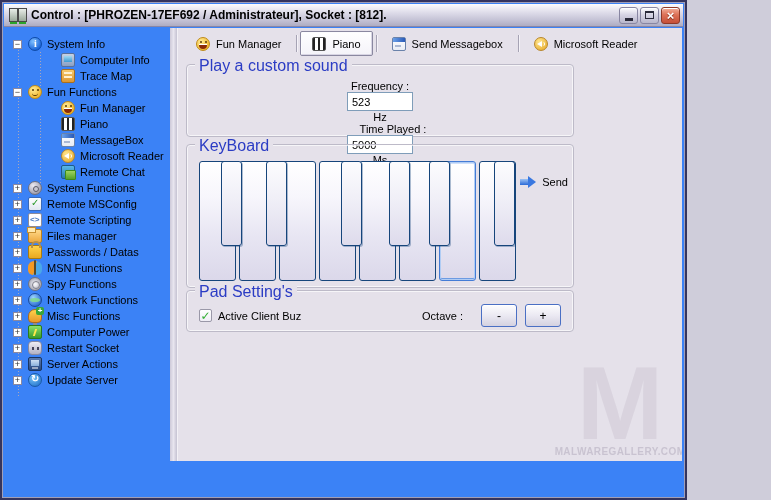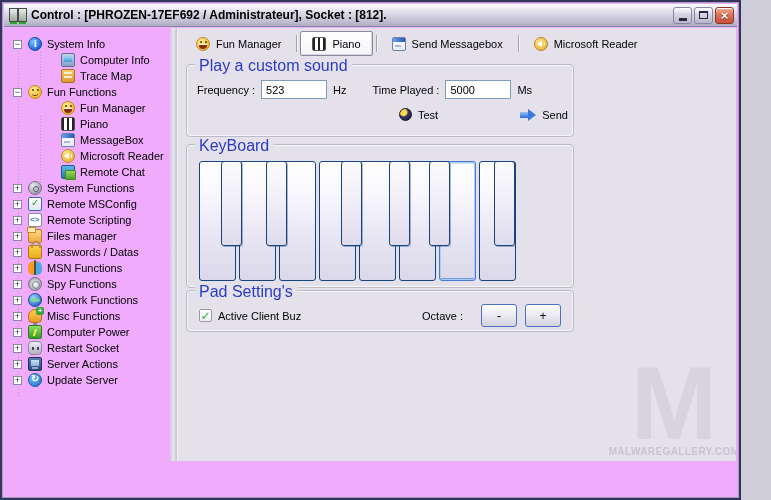--- a/index.html
+++ b/index.html
@@ -1,17 +1,17 @@
 <!DOCTYPE html>
 <html><head>
 <meta charset="utf-8">
 <style>
   html,body{margin:0;padding:0;background:#cfcdda;font-family:"Liberation Sans","DejaVu Sans",sans-serif;}
   *{box-sizing:border-box;}
-  .window{position:relative;width:741px;height:500px;background:#f0abfc;border:2px solid #34345e;
+  .window{position:relative;width:687px;height:500px;background:#3b82f6;border:2px solid #34345e;
           box-shadow:inset 0 0 0 1px #a09eb8;overflow:hidden;}
   
   .titlebar{position:absolute;left:2px;right:2px;top:2px;height:23px;display:flex;align-items:center;
             padding:0 3px;background:linear-gradient(180deg,#fdfdfe 0%,#dddbe9 40%,#c3c1d4 75%,#aeacc2 100%);
             border-bottom:1px solid #8886a6;}
   .app-icon{width:18px;height:15px;position:relative;margin:0 4px 0 2px;flex:none;}
   .app-icon::before,.app-icon::after{content:"";position:absolute;top:0;width:7px;height:12px;
             background:linear-gradient(#e8ede8,#9aa89a);border:1px solid #4a4a4a;}
   .app-icon::before{left:0;box-shadow:0 3px 0 -1px #2ba52b;}
   .app-icon::after{left:9px;box-shadow:0 3px 0 -1px #2ba52b;}
@@ -43,21 +43,21 @@
   .tab.active{background:linear-gradient(#ffffff,#f4f3f9);border-color:#8a88a0;box-shadow:inset 1px 1px 0 #fcfcfe, inset -1px -1px 0 #d8d5e4;}
   .tabsep{width:1px;margin:4px 3px;background:#a6a3b4;box-shadow:1px 0 0 #f4f2f8;}
   
   .group{position:absolute;border:1px solid #bdbac8;border-radius:4px;
          box-shadow:inset 0 0 0 1px rgba(255,255,255,.65);}
   .legend{position:absolute;top:-8px;left:8px;padding:0 4px;background:#e5e1ea;font-size:16px;color:#2b3cc4;}
   .g-sound{left:8px;top:36px;width:388px;height:73px;}
   .g-key{left:8px;top:116px;width:388px;height:144px;}
   .g-pad{left:8px;top:262px;width:388px;height:42px;}
   .lbl{font-size:11px;color:#000;white-space:nowrap;}
-  .row1{display:flex;align-items:center;margin-top:15px;padding:0 10px;}
+  .row1{display:flex;align-items:center;margin-top:15px;padding:0 10px;flex-direction:column;}
   .row1 .txt{width:66px;height:19px;margin:0 6px 0 6px;border:1px solid #7f9db9;background:#fff;font:11px "Liberation Sans","DejaVu Sans",sans-serif;padding:1px 4px;}
   .lbl.tp{margin-left:26px;}
   .row2{display:flex;align-items:center;margin-top:9px;padding-left:182px;gap:52px;}
   .flatbtn{display:flex;align-items:center;gap:6px;font-size:11px;cursor:default;margin-left:30px;}
   .test-icon{width:13px;height:13px;flex:none;border-radius:50%;border:1px solid #14142c;
              background:radial-gradient(circle at 32% 30%,#ffd84a 0 30%,#3a3a62 42%,#1c1c3a 85%);}
   .send-icon{position:relative;width:16px;height:12px;flex:none;}
   .sa-shaft{position:absolute;left:0;top:3px;width:9px;height:6px;background:linear-gradient(#9cc2f4,#2a6ad8);}
   .sa-head{position:absolute;left:8px;top:0;width:0;height:0;border-top:6px solid transparent;border-bottom:6px solid transparent;border-left:8px solid #3a78e0;}
   

